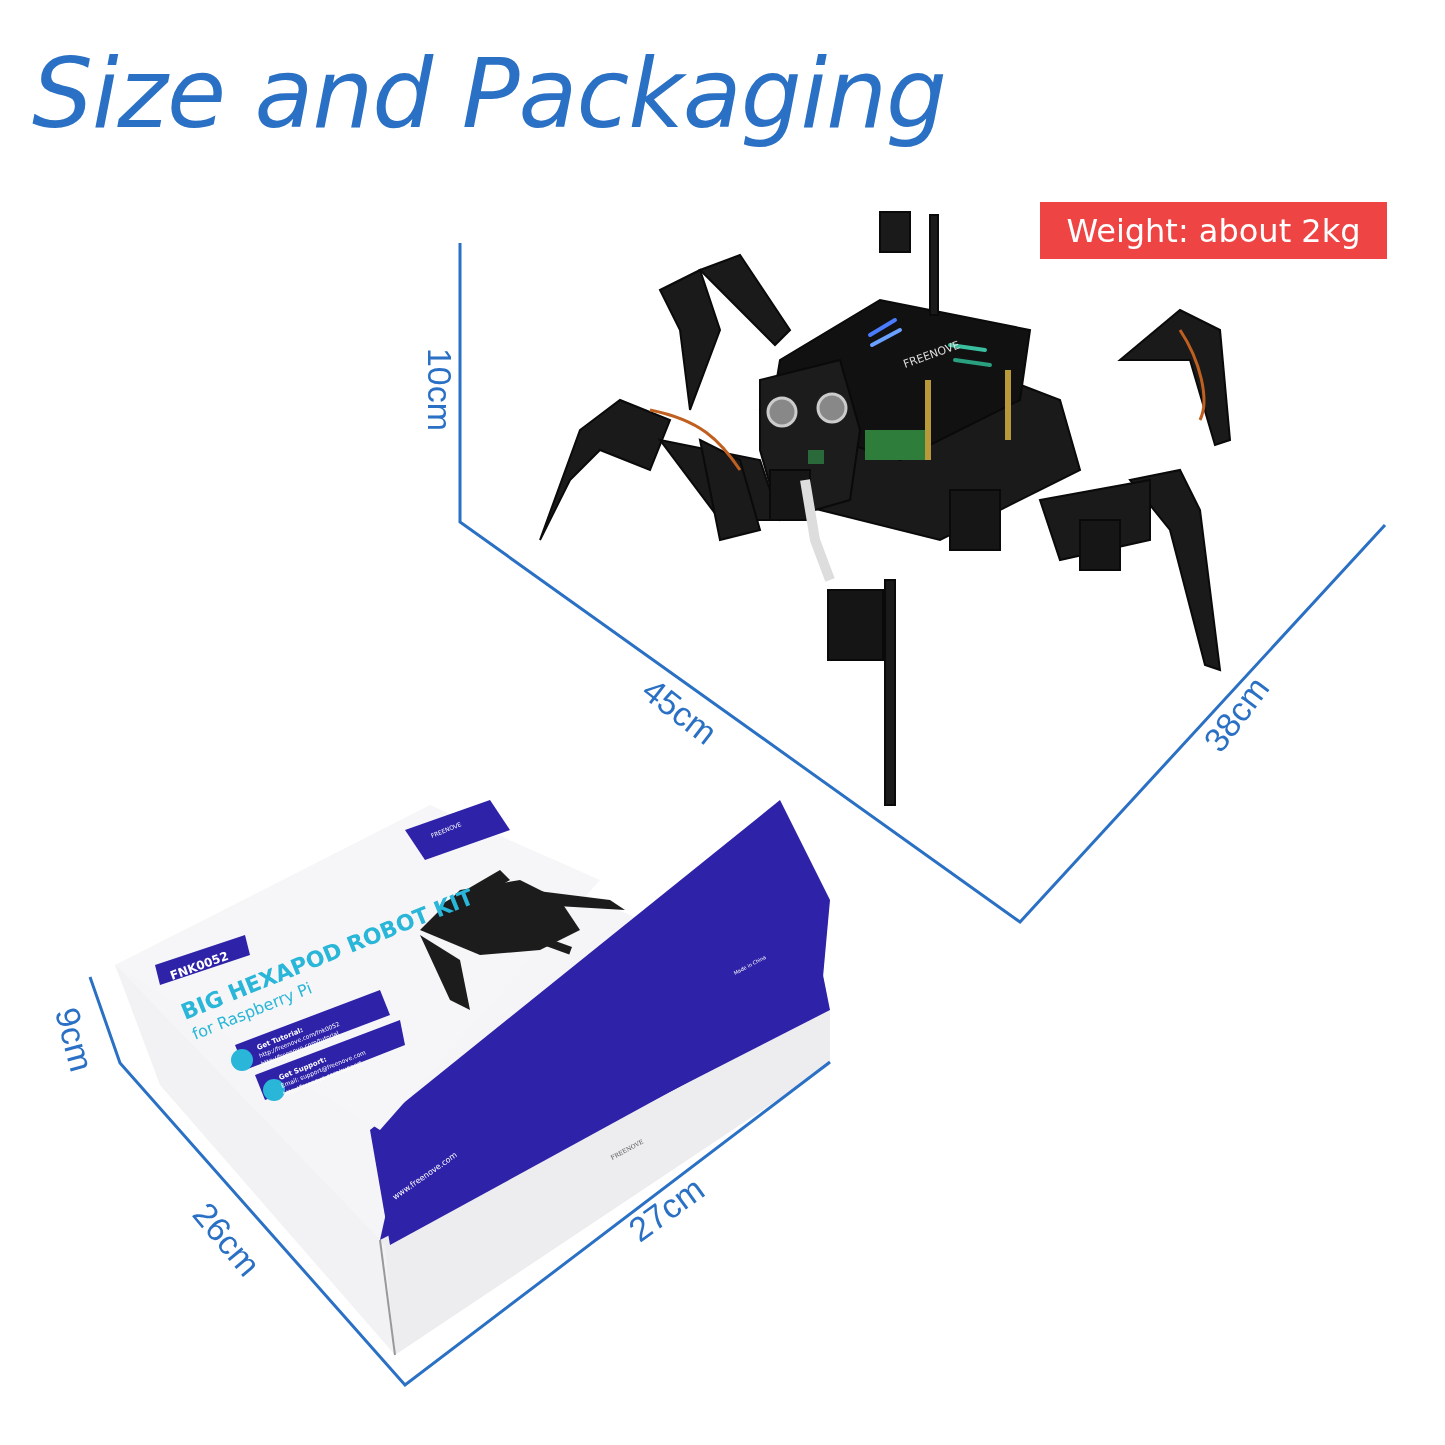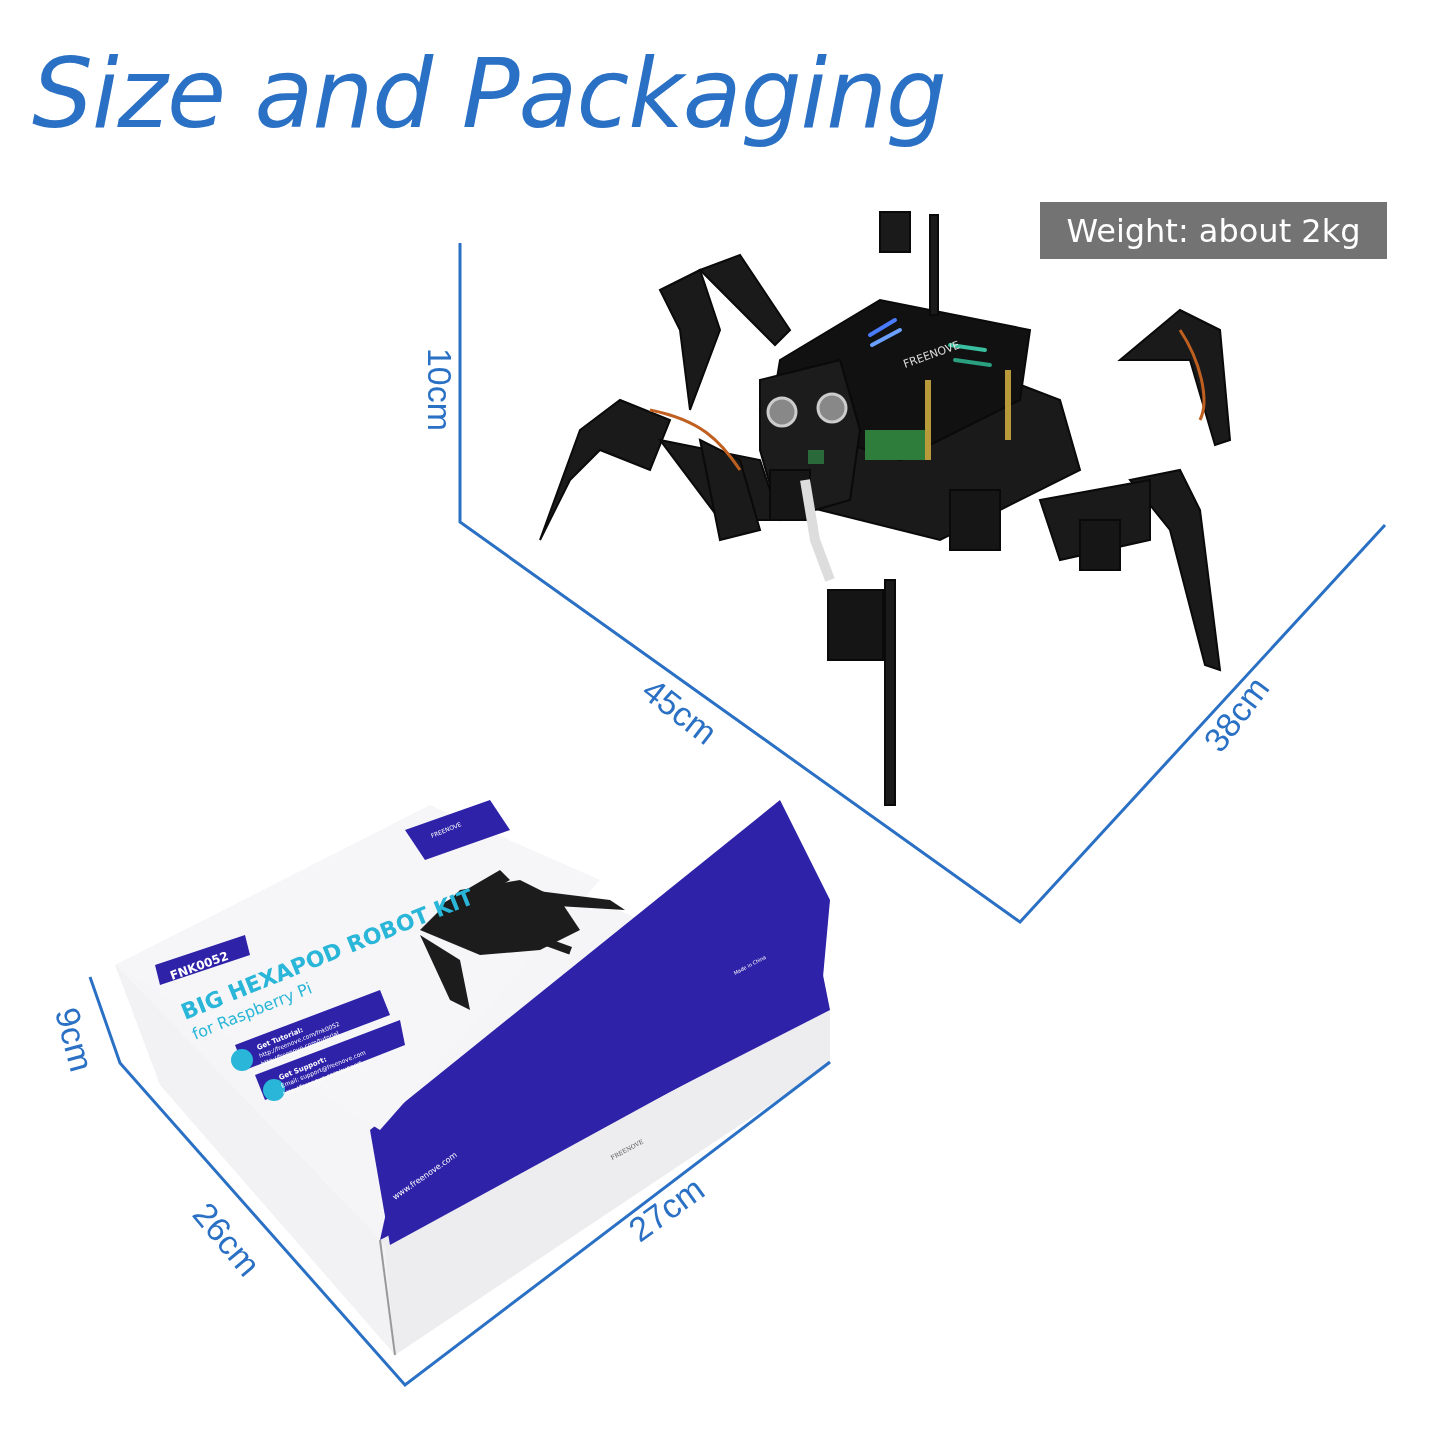--- a/index.html
+++ b/index.html
@@ -1,18 +1,18 @@
 <!DOCTYPE html>
 <html><head>
 <meta charset="utf-8">
 <style>
   html, body { margin:0; padding:0; background:#ffffff; }
   body { width:1445px; height:1445px; position:relative; overflow:hidden; font-family:"DejaVu Sans", sans-serif; }
   .title { position:absolute; left:32px; top:6px; font-family:"DejaVu Sans", sans-serif; font-style:italic; font-size:96px; color:#2a70c4; letter-spacing:-1px; white-space:nowrap;margin-top:32px; }
-  .weight-badge { position:absolute; left:1040px; top:202px; width:347px; height:57px; background:#737373; color:#fff; font-size:32px; display:flex; align-items:center; justify-content:center; font-family:"DejaVu Sans", sans-serif; }
+  .weight-badge { position:absolute; left:1040px; top:202px; width:347px; height:57px; background:#ef4444; color:#fff; font-size:32px; display:flex; align-items:center; justify-content:center; font-family:"DejaVu Sans", sans-serif; }
   .dim-svg { position:absolute; left:0; top:0; width:1445px; height:1445px; }
   .dim-label { position:absolute; color:#2a70c4; font-family:"Liberation Sans", sans-serif; font-size:34px; white-space:nowrap; transform-origin:center center; }
   .layer { position:absolute; left:0; top:0; width:1445px; height:1445px; }
 </style>
 </head>
 <body>
 
 <div class="title">Size and Packaging</div>
 
 <div class="weight-badge">Weight: about 2kg</div>

